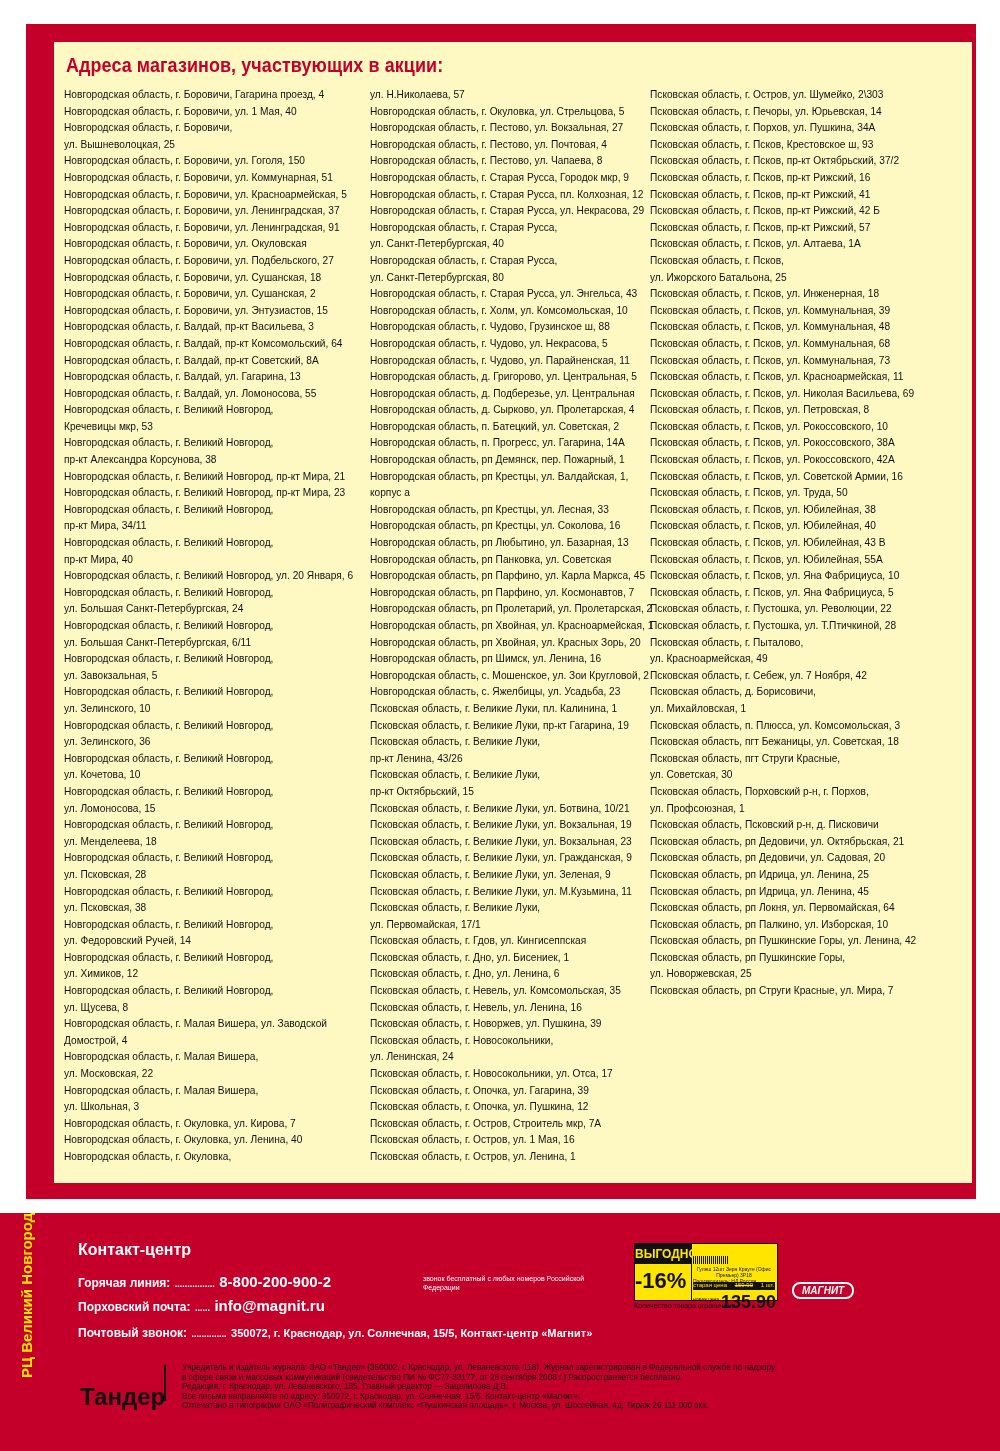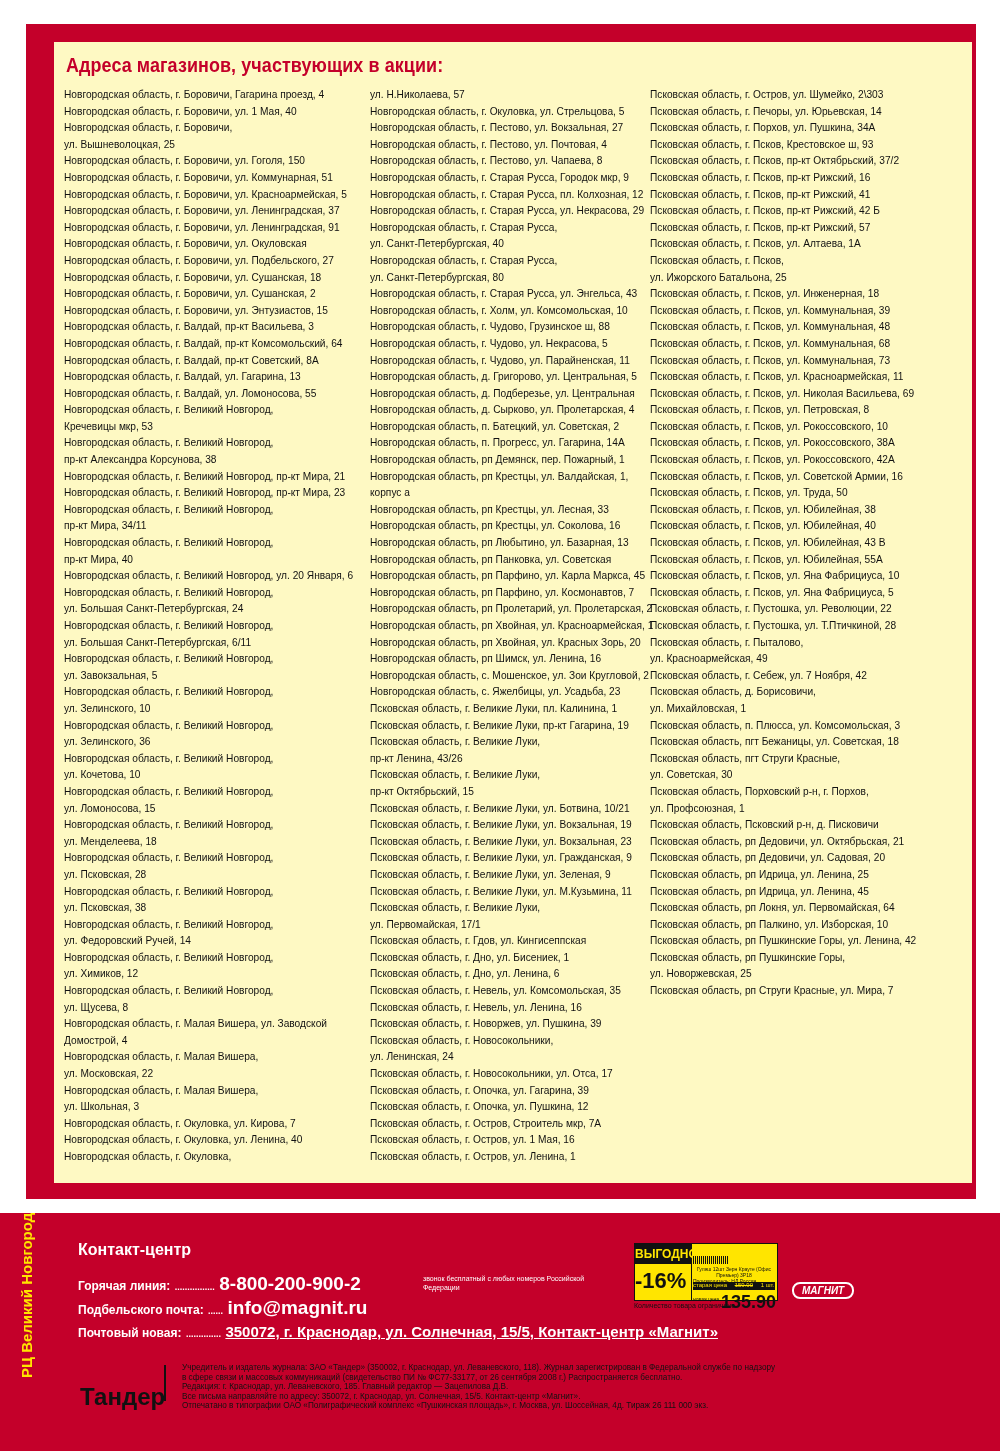--- a/index.html
+++ b/index.html
@@ -11,22 +11,22 @@
   .col div{transform:scaleX(0.9);transform-origin:left center;}
   .c1{left:10px;}
   .c2{left:316px;}
   .c3{left:596px;}
   .footer{position:absolute;left:0;top:1213px;width:1000px;height:238px;background:#c4002a;}
   .side{position:absolute;left:18px;top:165px;transform:rotate(-90deg);transform-origin:left top;color:#ffe500;font-weight:bold;font-size:15px;white-space:nowrap;}
   .ct-title{position:absolute;left:78px;top:28px;color:#fff;font-weight:bold;font-size:16px;}
   .ct-row{position:absolute;left:78px;color:#fff;font-weight:bold;white-space:nowrap;}
   .ct-row .lbl{font-size:12px;}
   .ct-row .dots{font-size:9px;letter-spacing:0;}
-  .ct-row .val{font-size:19px;}
-  .ct-row .val.sm{font-size:15px;text-decoration:underline;}
+  .ct-row .val{font-size:15px;}
+  .ct-row .val.sm{font-size:11px;}
   .note{position:absolute;left:423px;top:61px;color:#fff;font-size:7px;line-height:9px;width:170px;}
   .tag{position:absolute;left:634px;top:30px;width:142px;height:56px;background:#ffe500;border:1px solid #111;}
   .tag .l{position:absolute;left:0;top:0;width:56px;height:56px;border-right:1px solid #111;}
   .tag .l .top{background:#111;color:#ffe500;font-weight:bold;font-size:12px;text-align:center;height:20px;line-height:20px;}
   .tag .l .big{font-weight:bold;font-size:22px;text-align:left;line-height:34px;color:#111;}
   .tag .r{position:absolute;left:58px;top:12px;width:82px;font-size:5px;color:#111;}
   .tag .r .bar{height:8px;width:36px;background:repeating-linear-gradient(90deg,#111 0 1px,#ffe500 1px 2px);}
   .tag .r .prod{text-align:center;margin-top:2px;}
   .tag .r .old{position:absolute;top:26px;left:0;width:82px;background:#111;color:#ffe500;height:8px;font-size:6px;}
   .tag .r .new{position:absolute;top:36px;left:28px;font-weight:bold;font-size:18px;color:#111;}
@@ -244,27 +244,27 @@
   <div class="ct-title">Контакт-центр</div>
 
   <div class="ct-row" style="top:60px">
     <span class="lbl">Горячая линия:</span>
     <span class="dots">................</span>
     <span class="val">8-800-200-900-2</span>
   </div>
   <div class="note">звонок бесплатный с любых номеров Российской Федерации</div>
 
   <div class="ct-row" style="top:84px">
-    <span class="lbl">Подбельского почта:</span>
+    <span class="lbl">Порховский почта:</span>
     <span class="dots">......</span>
     <span class="val">info@magnit.ru</span>
   </div>
 
   <div class="ct-row" style="top:110px">
-    <span class="lbl">Почтовый новая:</span>
+    <span class="lbl">Почтовый звонок:</span>
     <span class="dots">..............</span>
     <span class="val sm">350072, г. Краснодар, ул. Солнечная, 15/5, Контакт-центр «Магнит»</span>
   </div>
 
   <div class="tag">
     <div class="l">
       <div class="top">ВЫГОДНО</div>
       <div class="big">-16%</div>
     </div>
     <div class="r">

